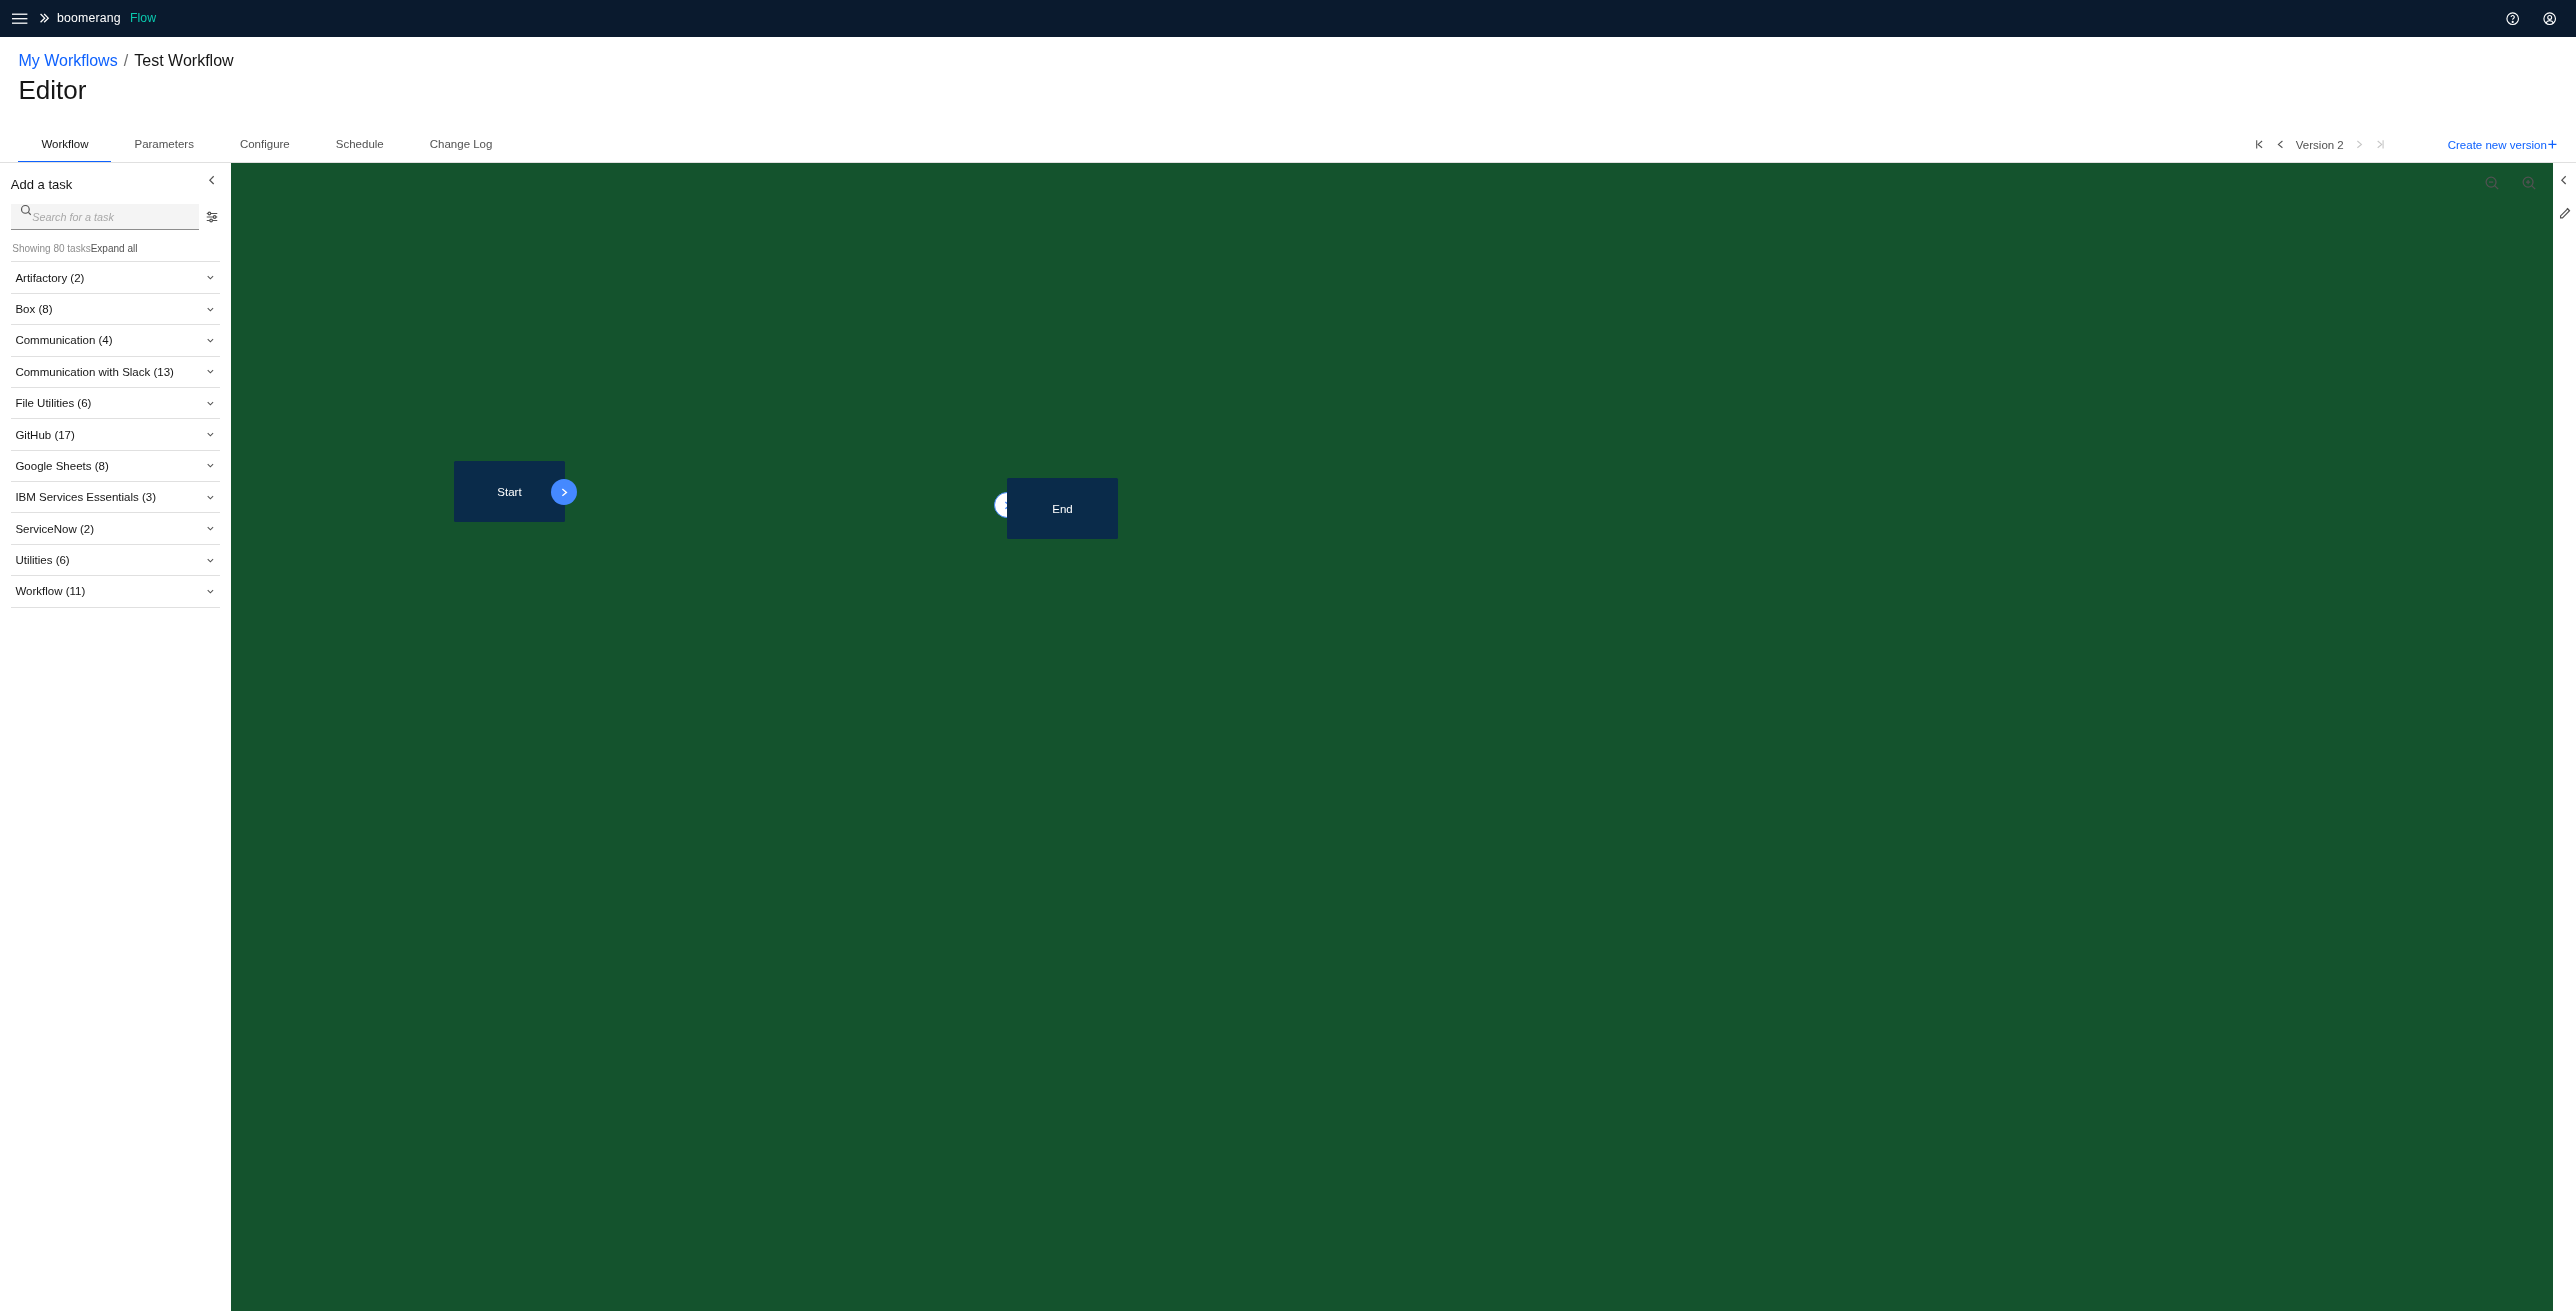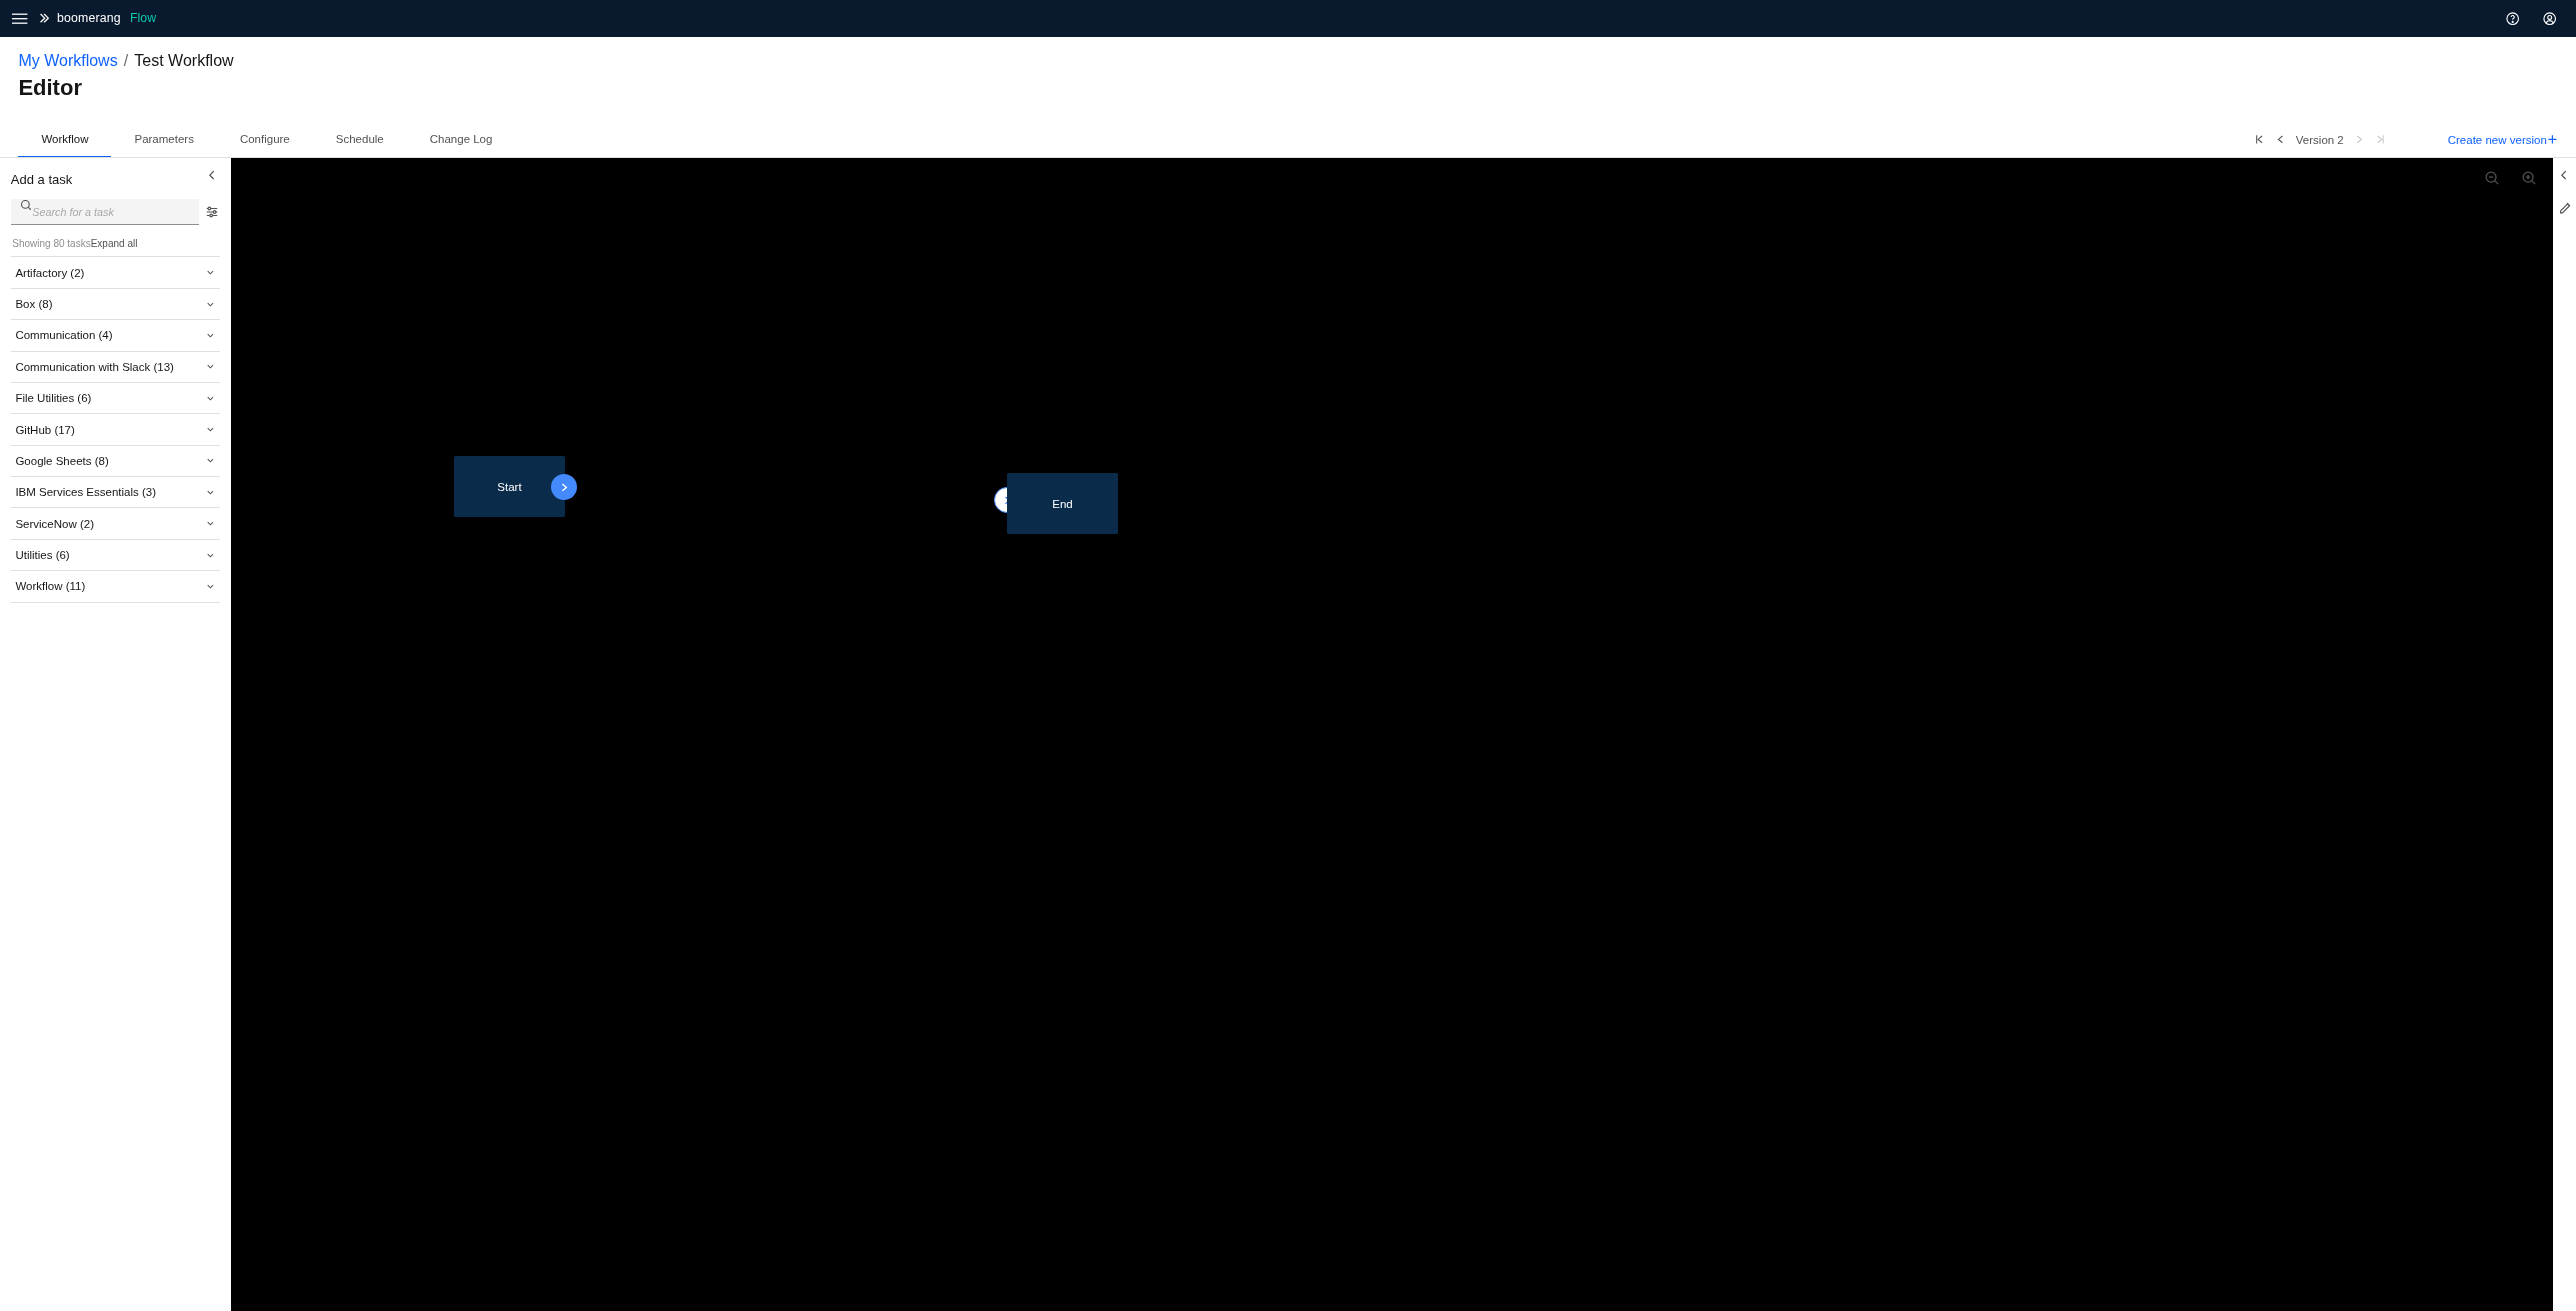--- a/index.html
+++ b/index.html
@@ -23,21 +23,21 @@
   .brand-flow { font-size: 12.3px; color: #0ac9ae; font-weight: 300; margin-left: 3.1px; }
   .topbar-spacer { flex: 1; }
   .topbar-right { display: flex; align-items: center; gap: 21.5px; margin-right: 6.1px; }
   .topbar-icon { width: 15.4px; height: 15.4px; color: #fff; cursor: pointer; }
 
   
   .header-area { padding: 15.4px 18.4px 4.6px 18.4px; }
   .breadcrumb { font-size: 16px; color: #0f62fe; display: flex; align-items: center; gap: 6.1px; }
   .breadcrumb .slash { color: #6f6f6f; }
   .breadcrumb .current { color: #161616; }
-  .page-title { font-size: 22px; font-weight: 700; margin-top: 4.6px; }
+  .page-title { font-size: 26px; font-weight: 400; margin-top: 4.6px; }
 
   
   .tabs-row {
     display: flex;
     align-items: center;
     border-bottom: 0.8px solid #e0e0e0;
     padding-left: 18.4px;
     padding-right: 18.4px;
     margin-top: 17px;
   }
@@ -123,21 +123,21 @@
     justify-content: space-between;
     font-size: 11.5px;
     color: #161616;
     cursor: pointer;
   }
   .category .chev { width: 10.8px; height: 10.8px; color: #525252; }
 
   
   .canvas {
     flex: 1;
-    background: #000000;
+    background: #14532d;
     position: relative;
     overflow: hidden;
   }
   .canvas-tools {
     position: absolute;
     top: 12.3px;
     right: 15.4px;
     display: flex;
     gap: 20px;
   }

